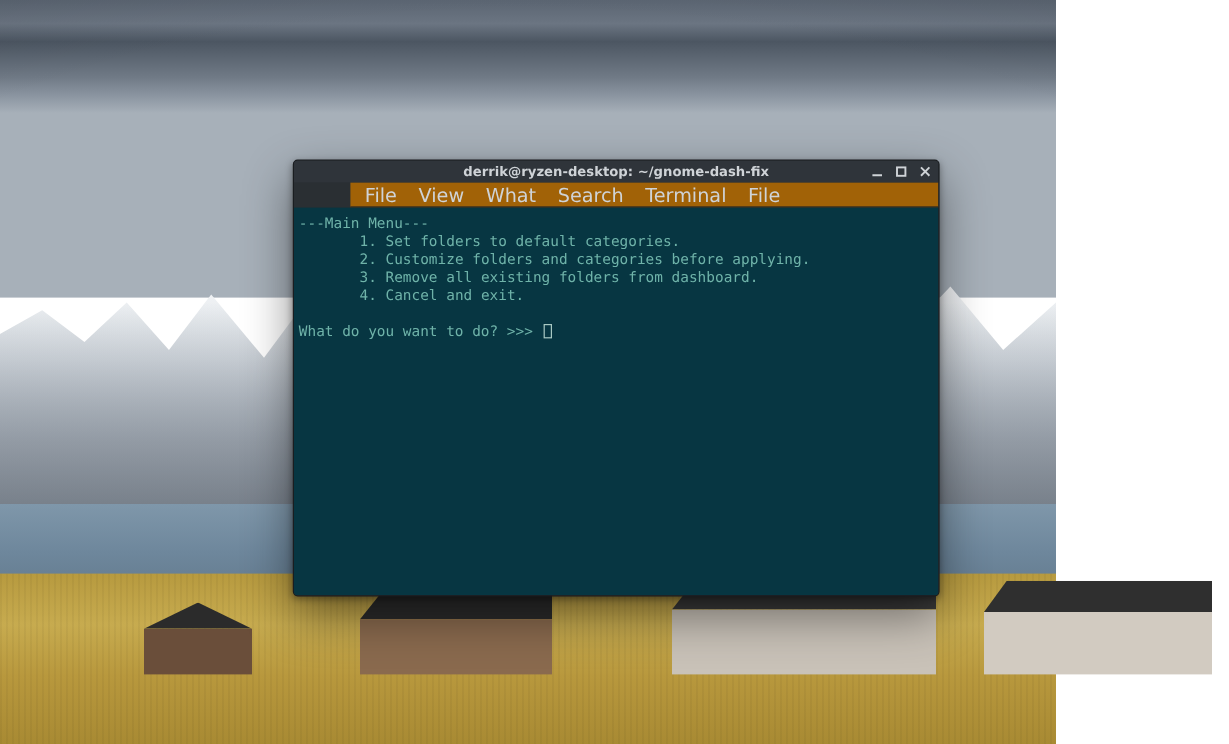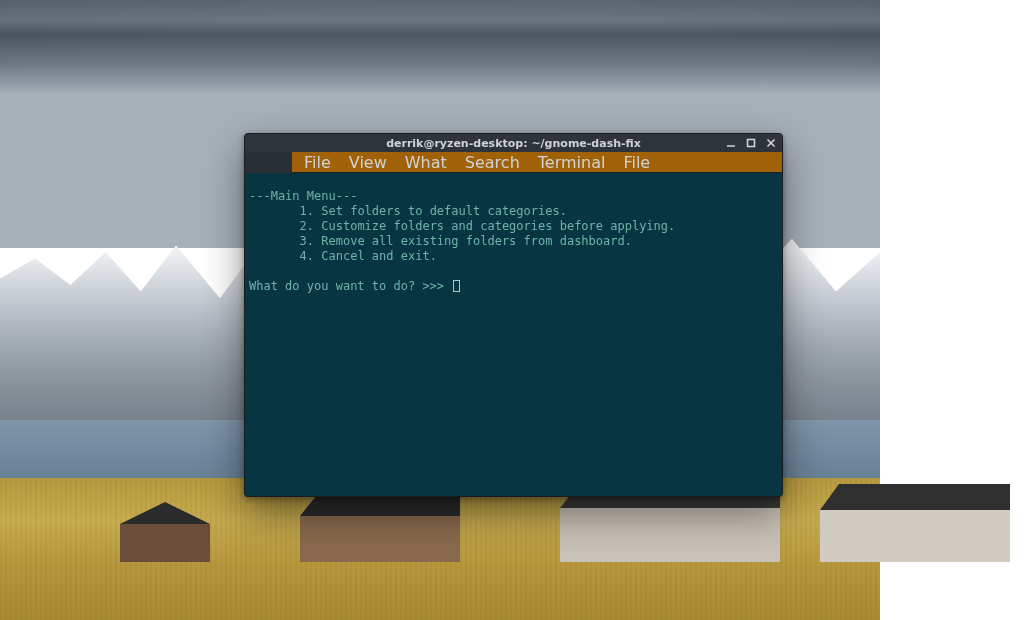--- a/index.html
+++ b/index.html
@@ -162,21 +162,21 @@
     border-radius: 3px;
     cursor: pointer;
   }
   .terminal-body {
     flex: 1;
     background: #073642; 
     color: #6fb3a9;
     font-family: "DejaVu Sans Mono", "Liberation Mono", Consolas, monospace;
     font-size: 12px;
     line-height: 15px;
-    padding: 16px 4px;
+    padding: 6px 4px;
     white-space: pre;
   }
   .cursor-box {
     display: inline-block;
     width: 7px;
     height: 12px;
     border: 1px solid #a8c9c3;
     margin-left: 2px;
     vertical-align: -2px;
     box-sizing: border-box;

